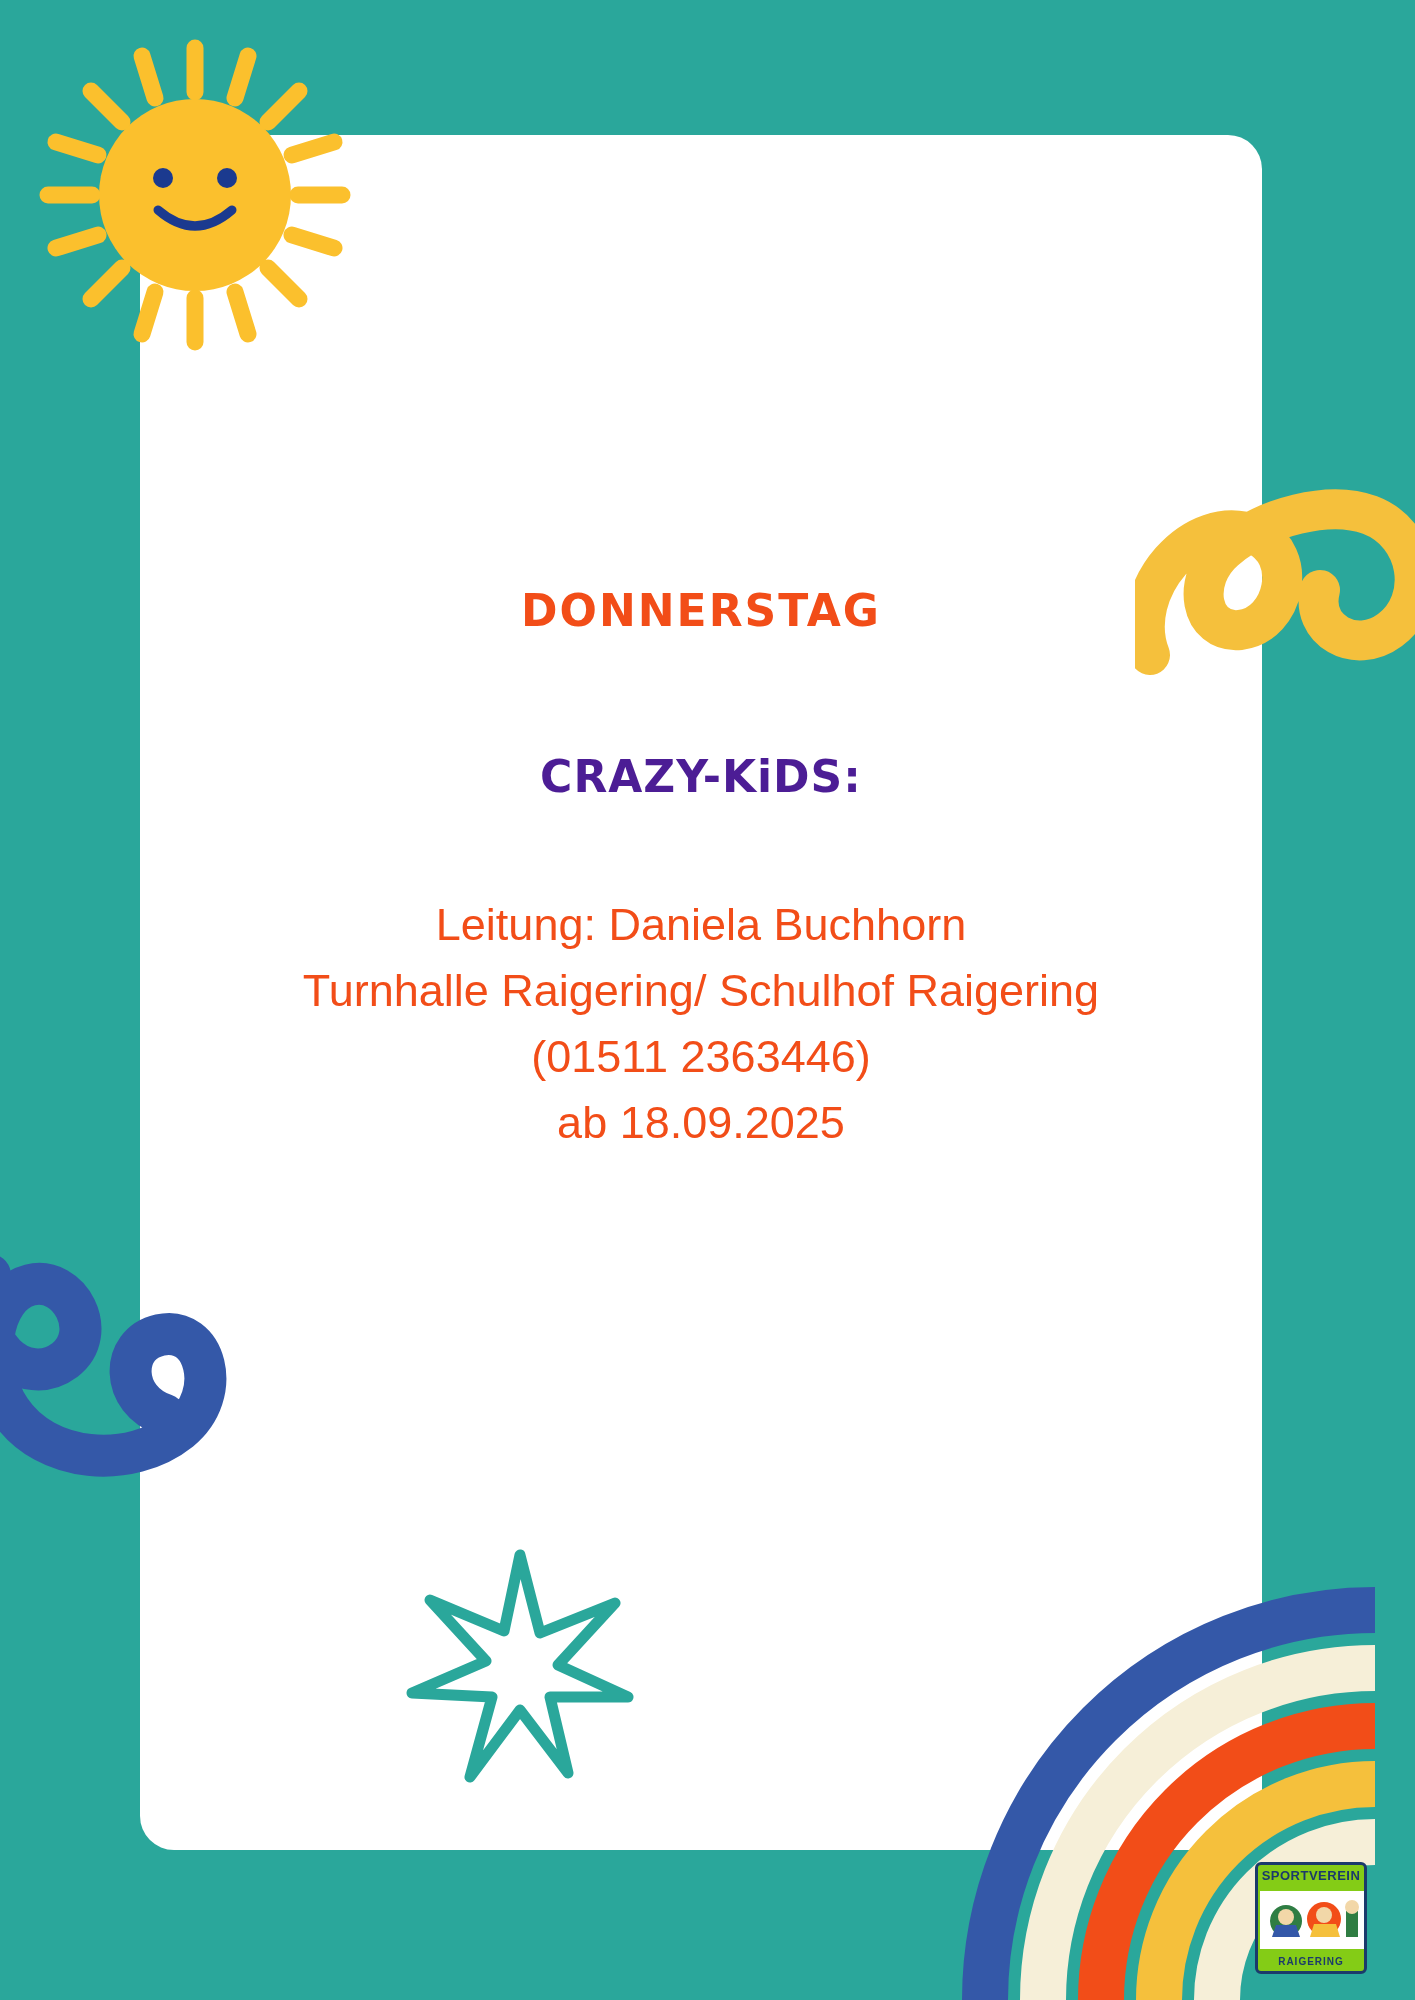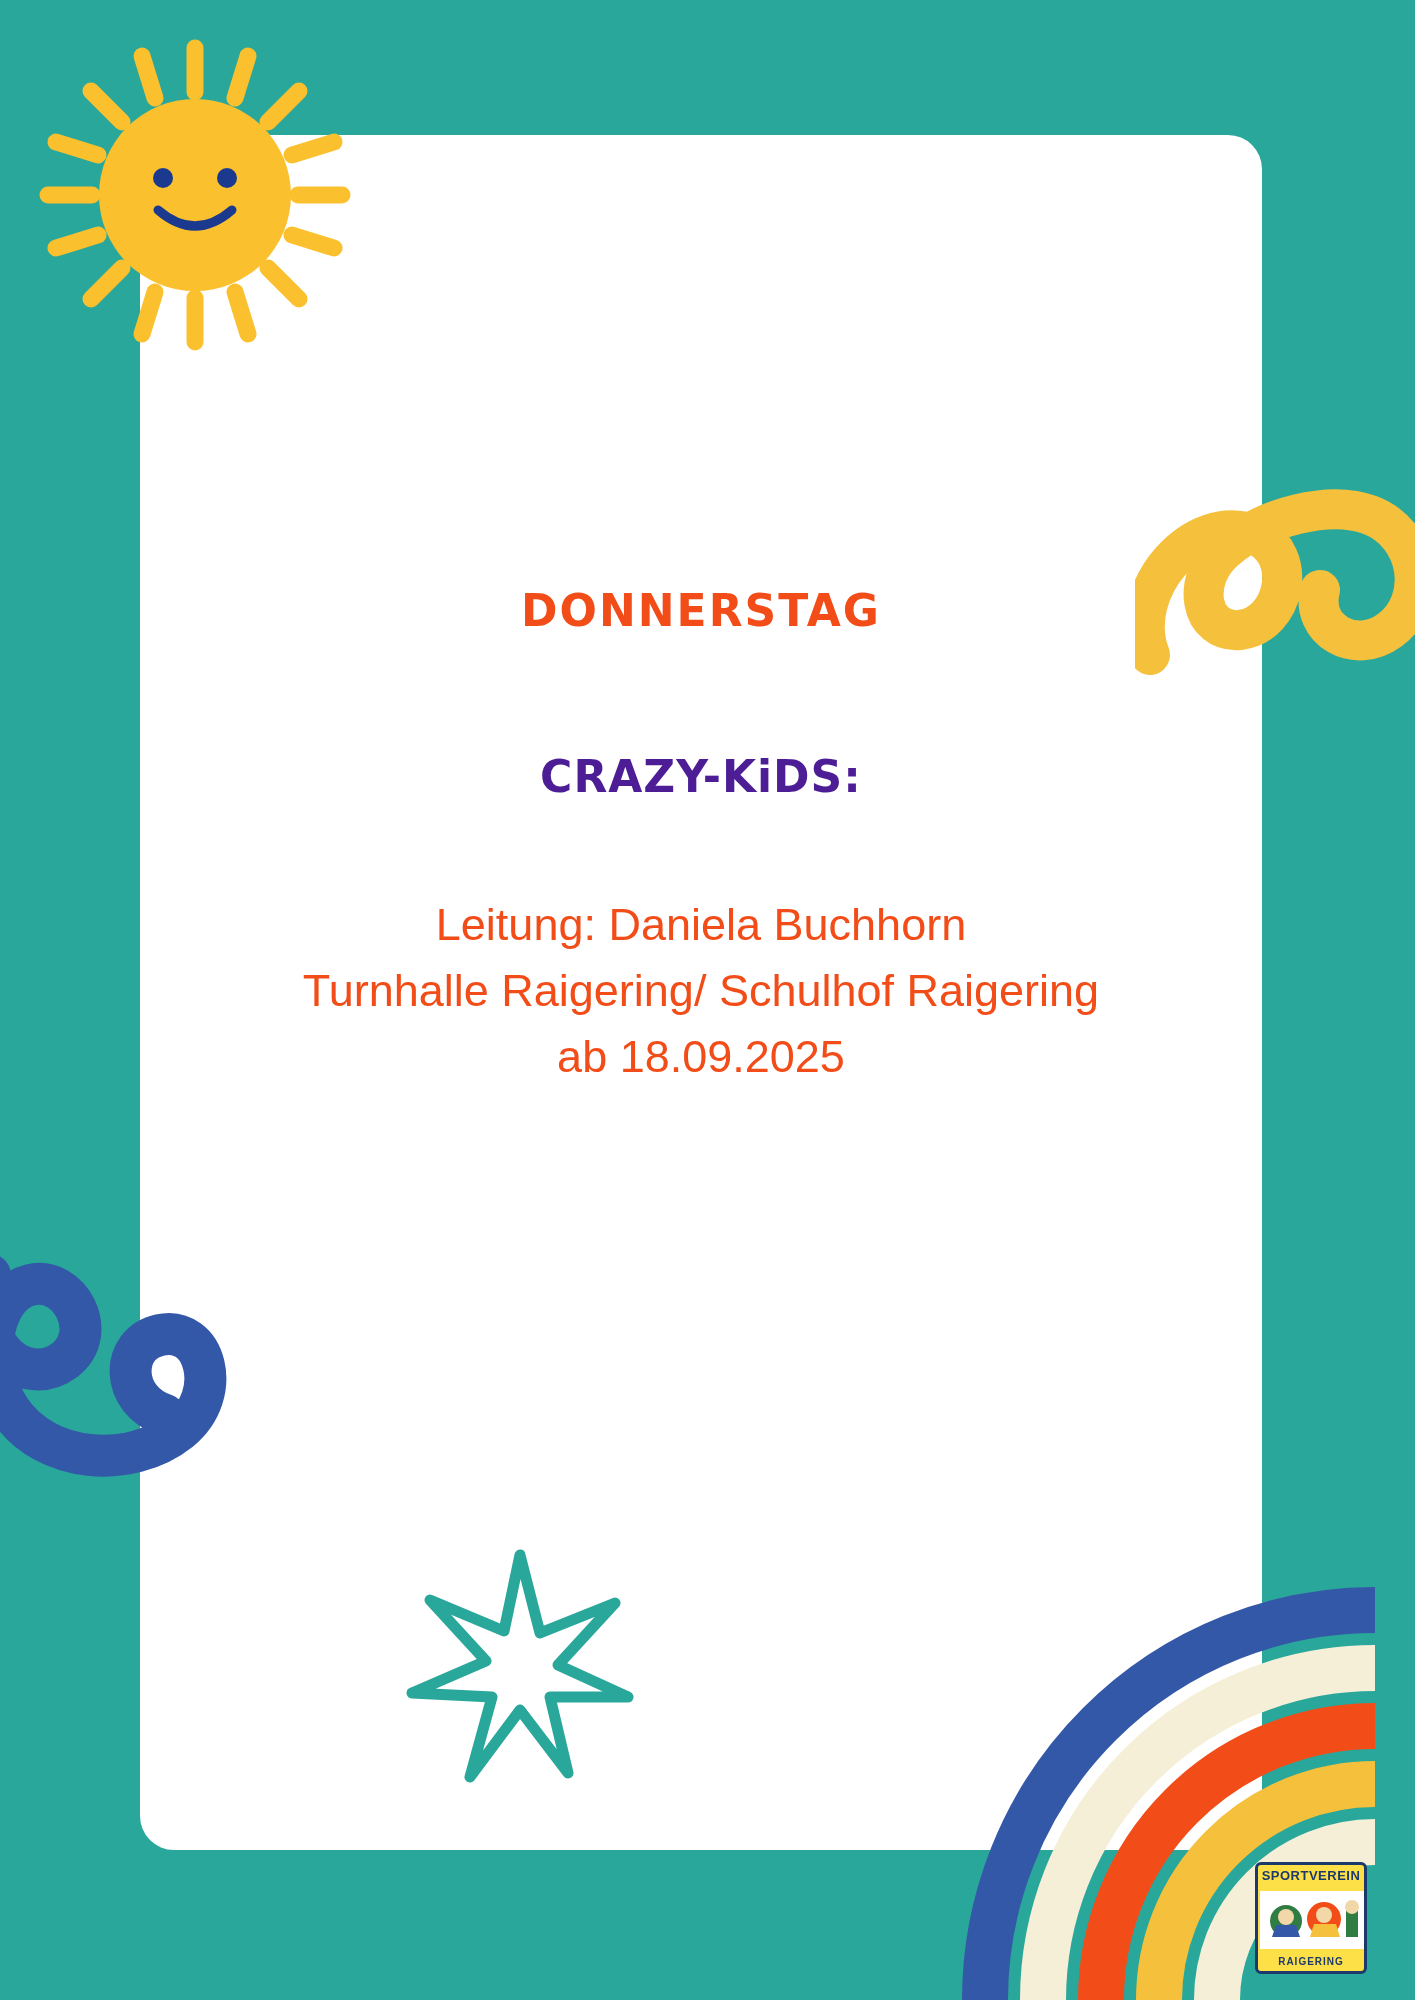--- a/index.html
+++ b/index.html
@@ -47,21 +47,21 @@
   .rainbow { right: 0px; bottom: 0px; width: 460px; height: 420px; z-index: 5; }
 
   
   .logo-badge {
     position: absolute;
     right: 48px;
     bottom: 26px;
     width: 112px;
     height: 112px;
     z-index: 8;
-    background: #fde047;
+    background: #84cc16;
     border: 3px solid #1b3a6b;
     border-radius: 6px;
     display: flex;
     flex-direction: column;
     align-items: center;
     justify-content: space-between;
     padding: 4px 2px;
     box-sizing: border-box;
     overflow: hidden;
   }
@@ -210,17 +210,18 @@
     </div>
     <div class="logo-bottom-text">RAIGERING</div>
   </div>
 
   <div class="content">
     <div class="heading-day">DONNERSTAG</div>
     <div class="heading-title">CRAZY-KiDS:</div>
     <div class="details">
       <span class="line">Leitung: Daniela Buchhorn</span>
       <span class="line">Turnhalle Raigering/ Schulhof Raigering</span>
+      <span class="line">(01511 2363446)</span>
       <span class="line">ab 18.09.2025</span>
     </div>
   </div>
 
 </div>
 
 </body></html>

